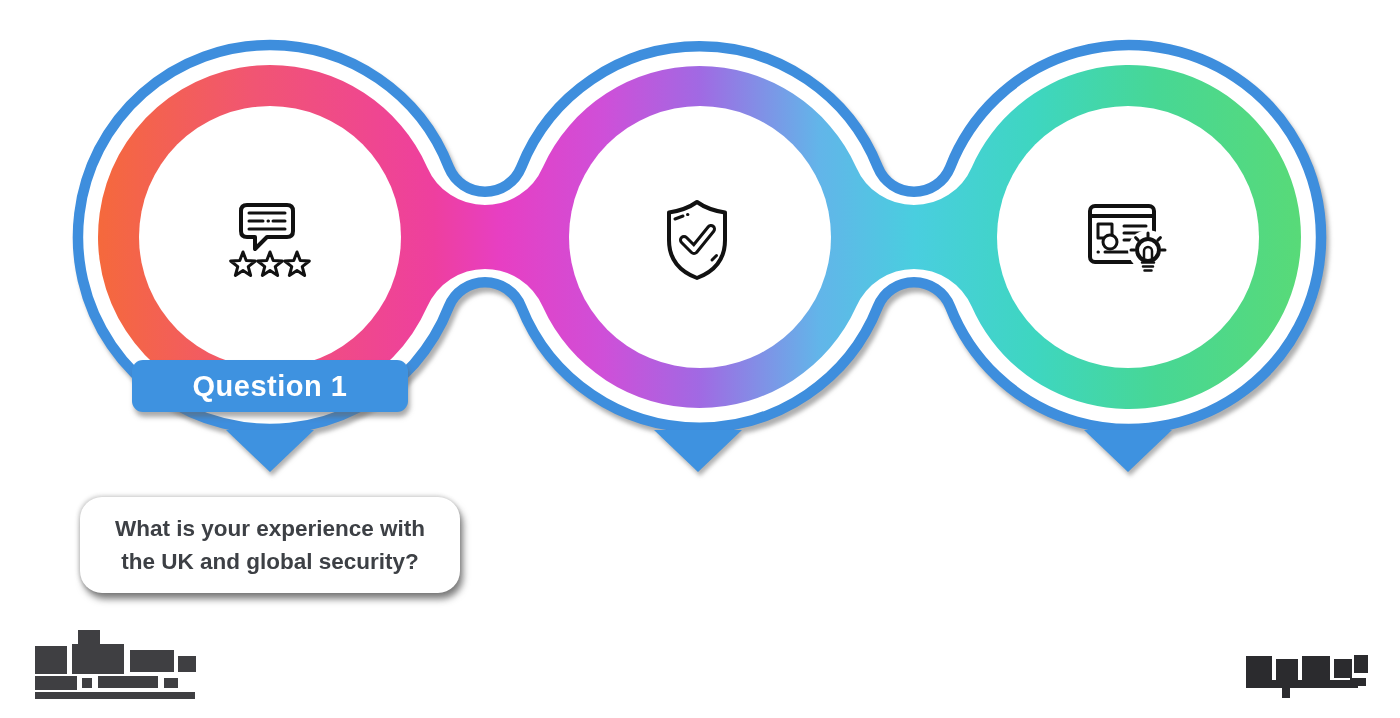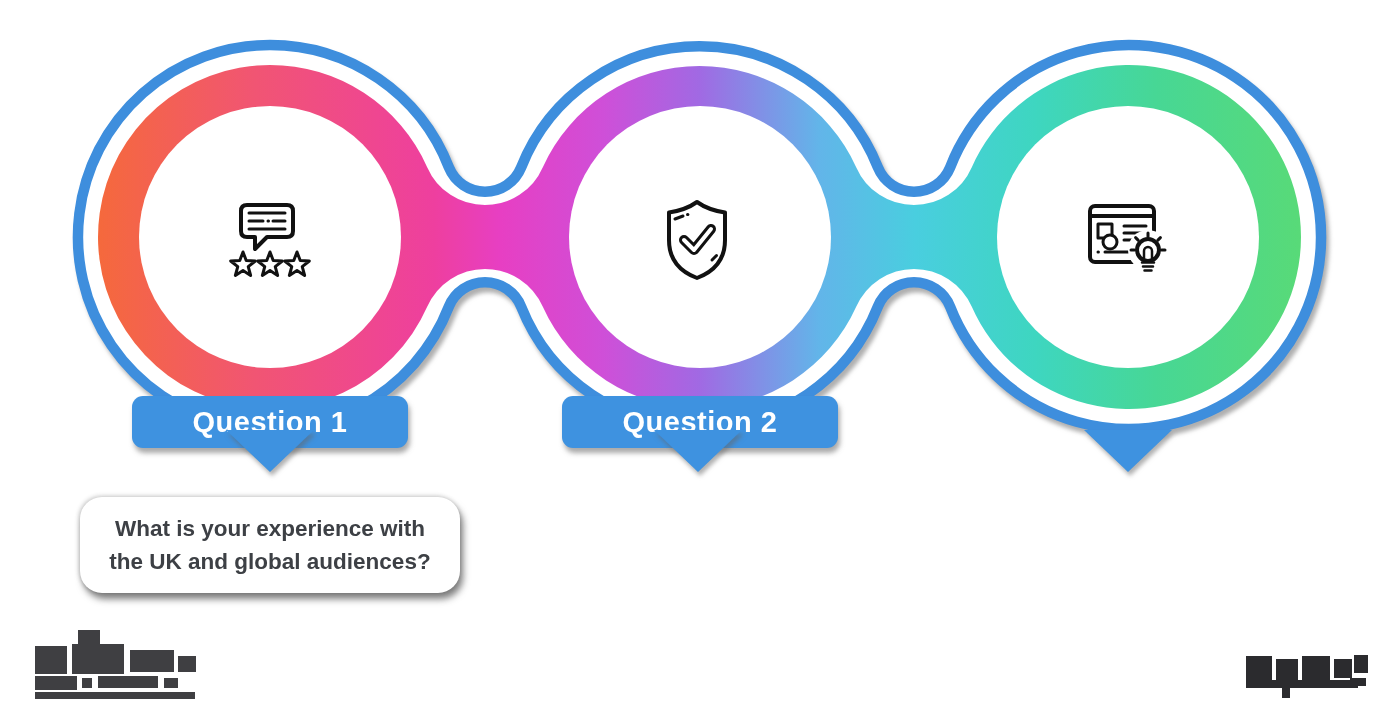--- a/index.html
+++ b/index.html
@@ -7,21 +7,20 @@
     position:relative;width:1400px;height:718px;background:#fff;overflow:hidden;
     font-family:"Liberation Sans","DejaVu Sans",sans-serif;
   }
   .chain-svg{position:absolute;left:0;top:0;
     filter:drop-shadow(3px 5px 2px rgba(110,110,110,0.55));}
   .banner{
     position:absolute;top:360px;width:276px;height:52px;
     background:#3e92e0;border-radius:11px;
     display:flex;align-items:center;justify-content:center;
     box-shadow:2px 5px 5px rgba(100,100,100,0.55);
-    margin-top:36px;
   }
   .banner span{color:#ffffff;font-size:29px;font-weight:600;letter-spacing:.5px;}
   .tri{
     position:absolute;top:430px;width:0;height:0;
     border-left:44px solid transparent;border-right:44px solid transparent;
     border-top:42px solid #3e92e0;
     filter:drop-shadow(2px 4px 2px rgba(100,100,100,0.5));
   }
   .qbox{
     position:absolute;top:497px;width:380px;height:96px;
@@ -122,30 +121,27 @@
       </g>
       <circle cx="62" cy="48" r="11" stroke-width="4"></circle>
       <path stroke-width="2.5" d="M58 59 V49 a4 4 0 0 1 8 0 V59"></path>
       <path stroke-width="2.5" d="M56 60.5 H68 M57 64.5 H67 M58.5 68.5 H65.5"></path>
     </g>
   </svg>
 
   <div class="banner" style="left:132px">
     <span>Question 1</span>
   </div>
-  <div class="banner" style="left:562px">
-    <span>Question 2</span>
-  </div>
 
   <div class="tri" style="left:226px"></div>
   <div class="tri" style="left:654px"></div>
   <div class="tri" style="left:1084px"></div>
 
   <div class="qbox" style="left:80px">
-    <span>What is your experience with the UK and global audiences?</span>
+    <span>What is your experience with the UK and global security?</span>
   </div>
 
   <svg class="px-logo" width="170" height="76" viewBox="0 0 170 76">
     <g fill="#3f3f42">
       <rect x="46" y="4" width="22" height="16"></rect>
       <rect x="3" y="20" width="32" height="28"></rect>
       <rect x="40" y="18" width="52" height="30"></rect>
       <rect x="98" y="24" width="44" height="22"></rect>
       <rect x="146" y="30" width="18" height="16"></rect>
       <rect x="3" y="50" width="42" height="14"></rect>

